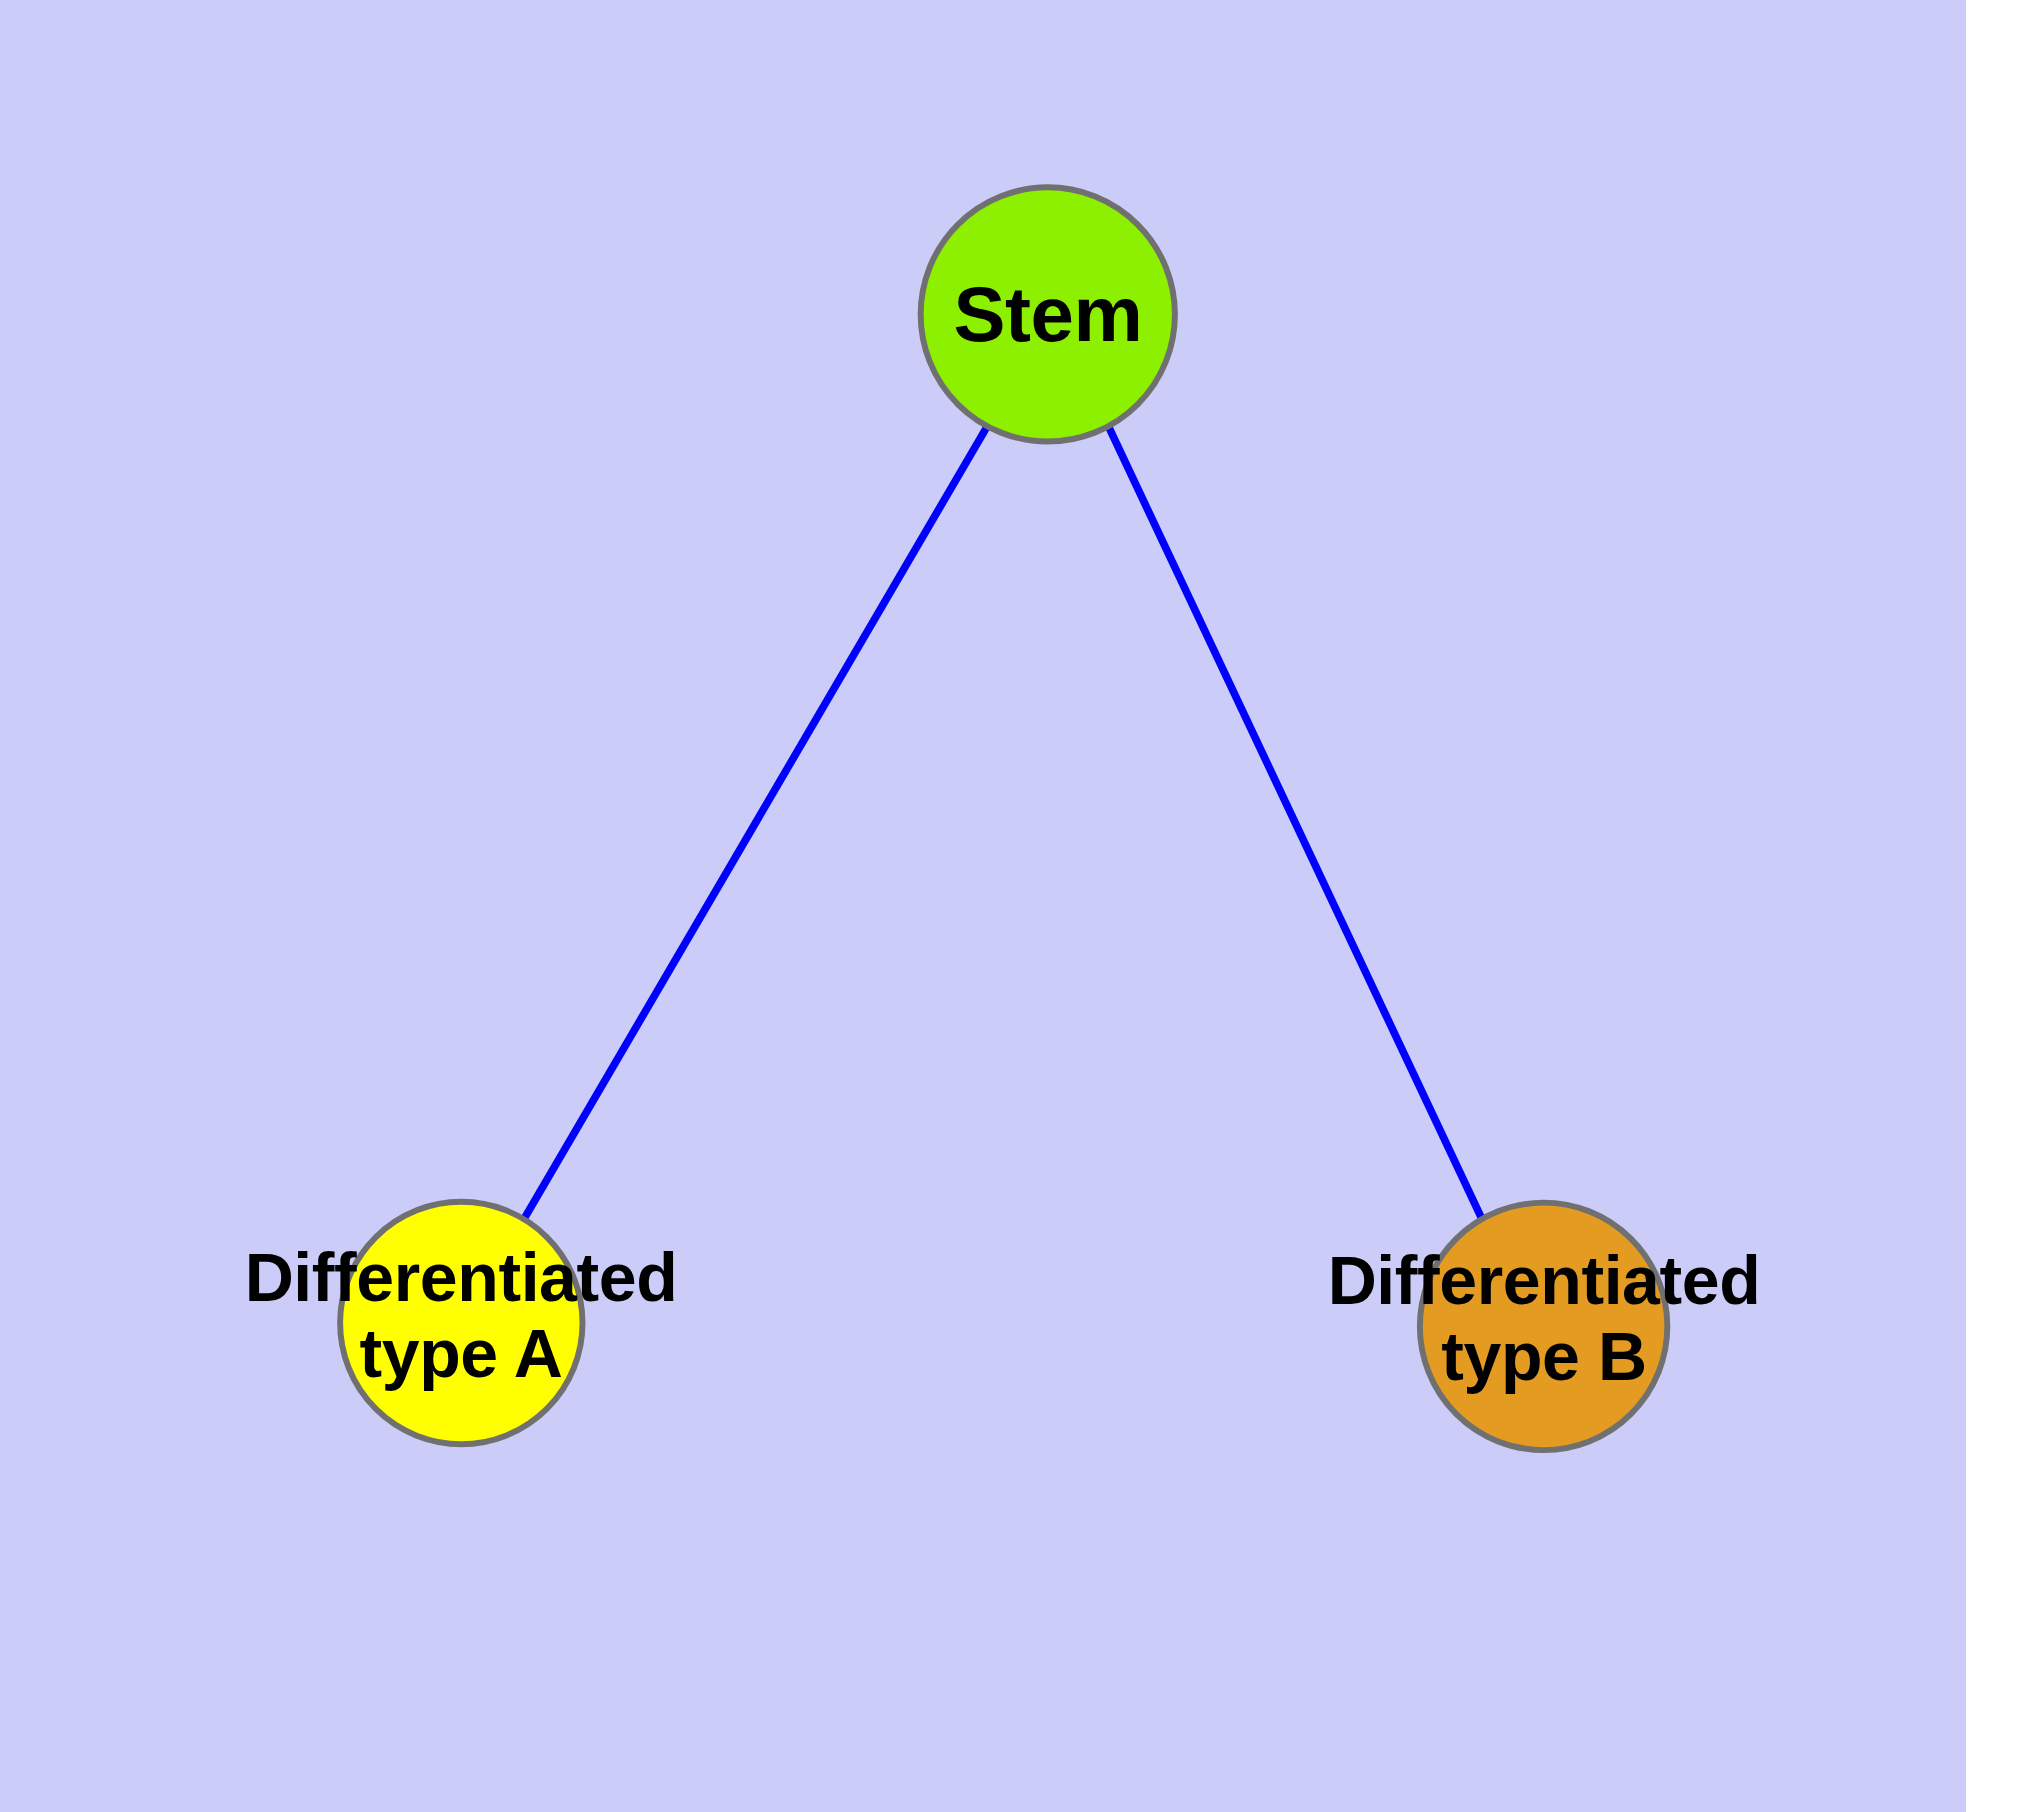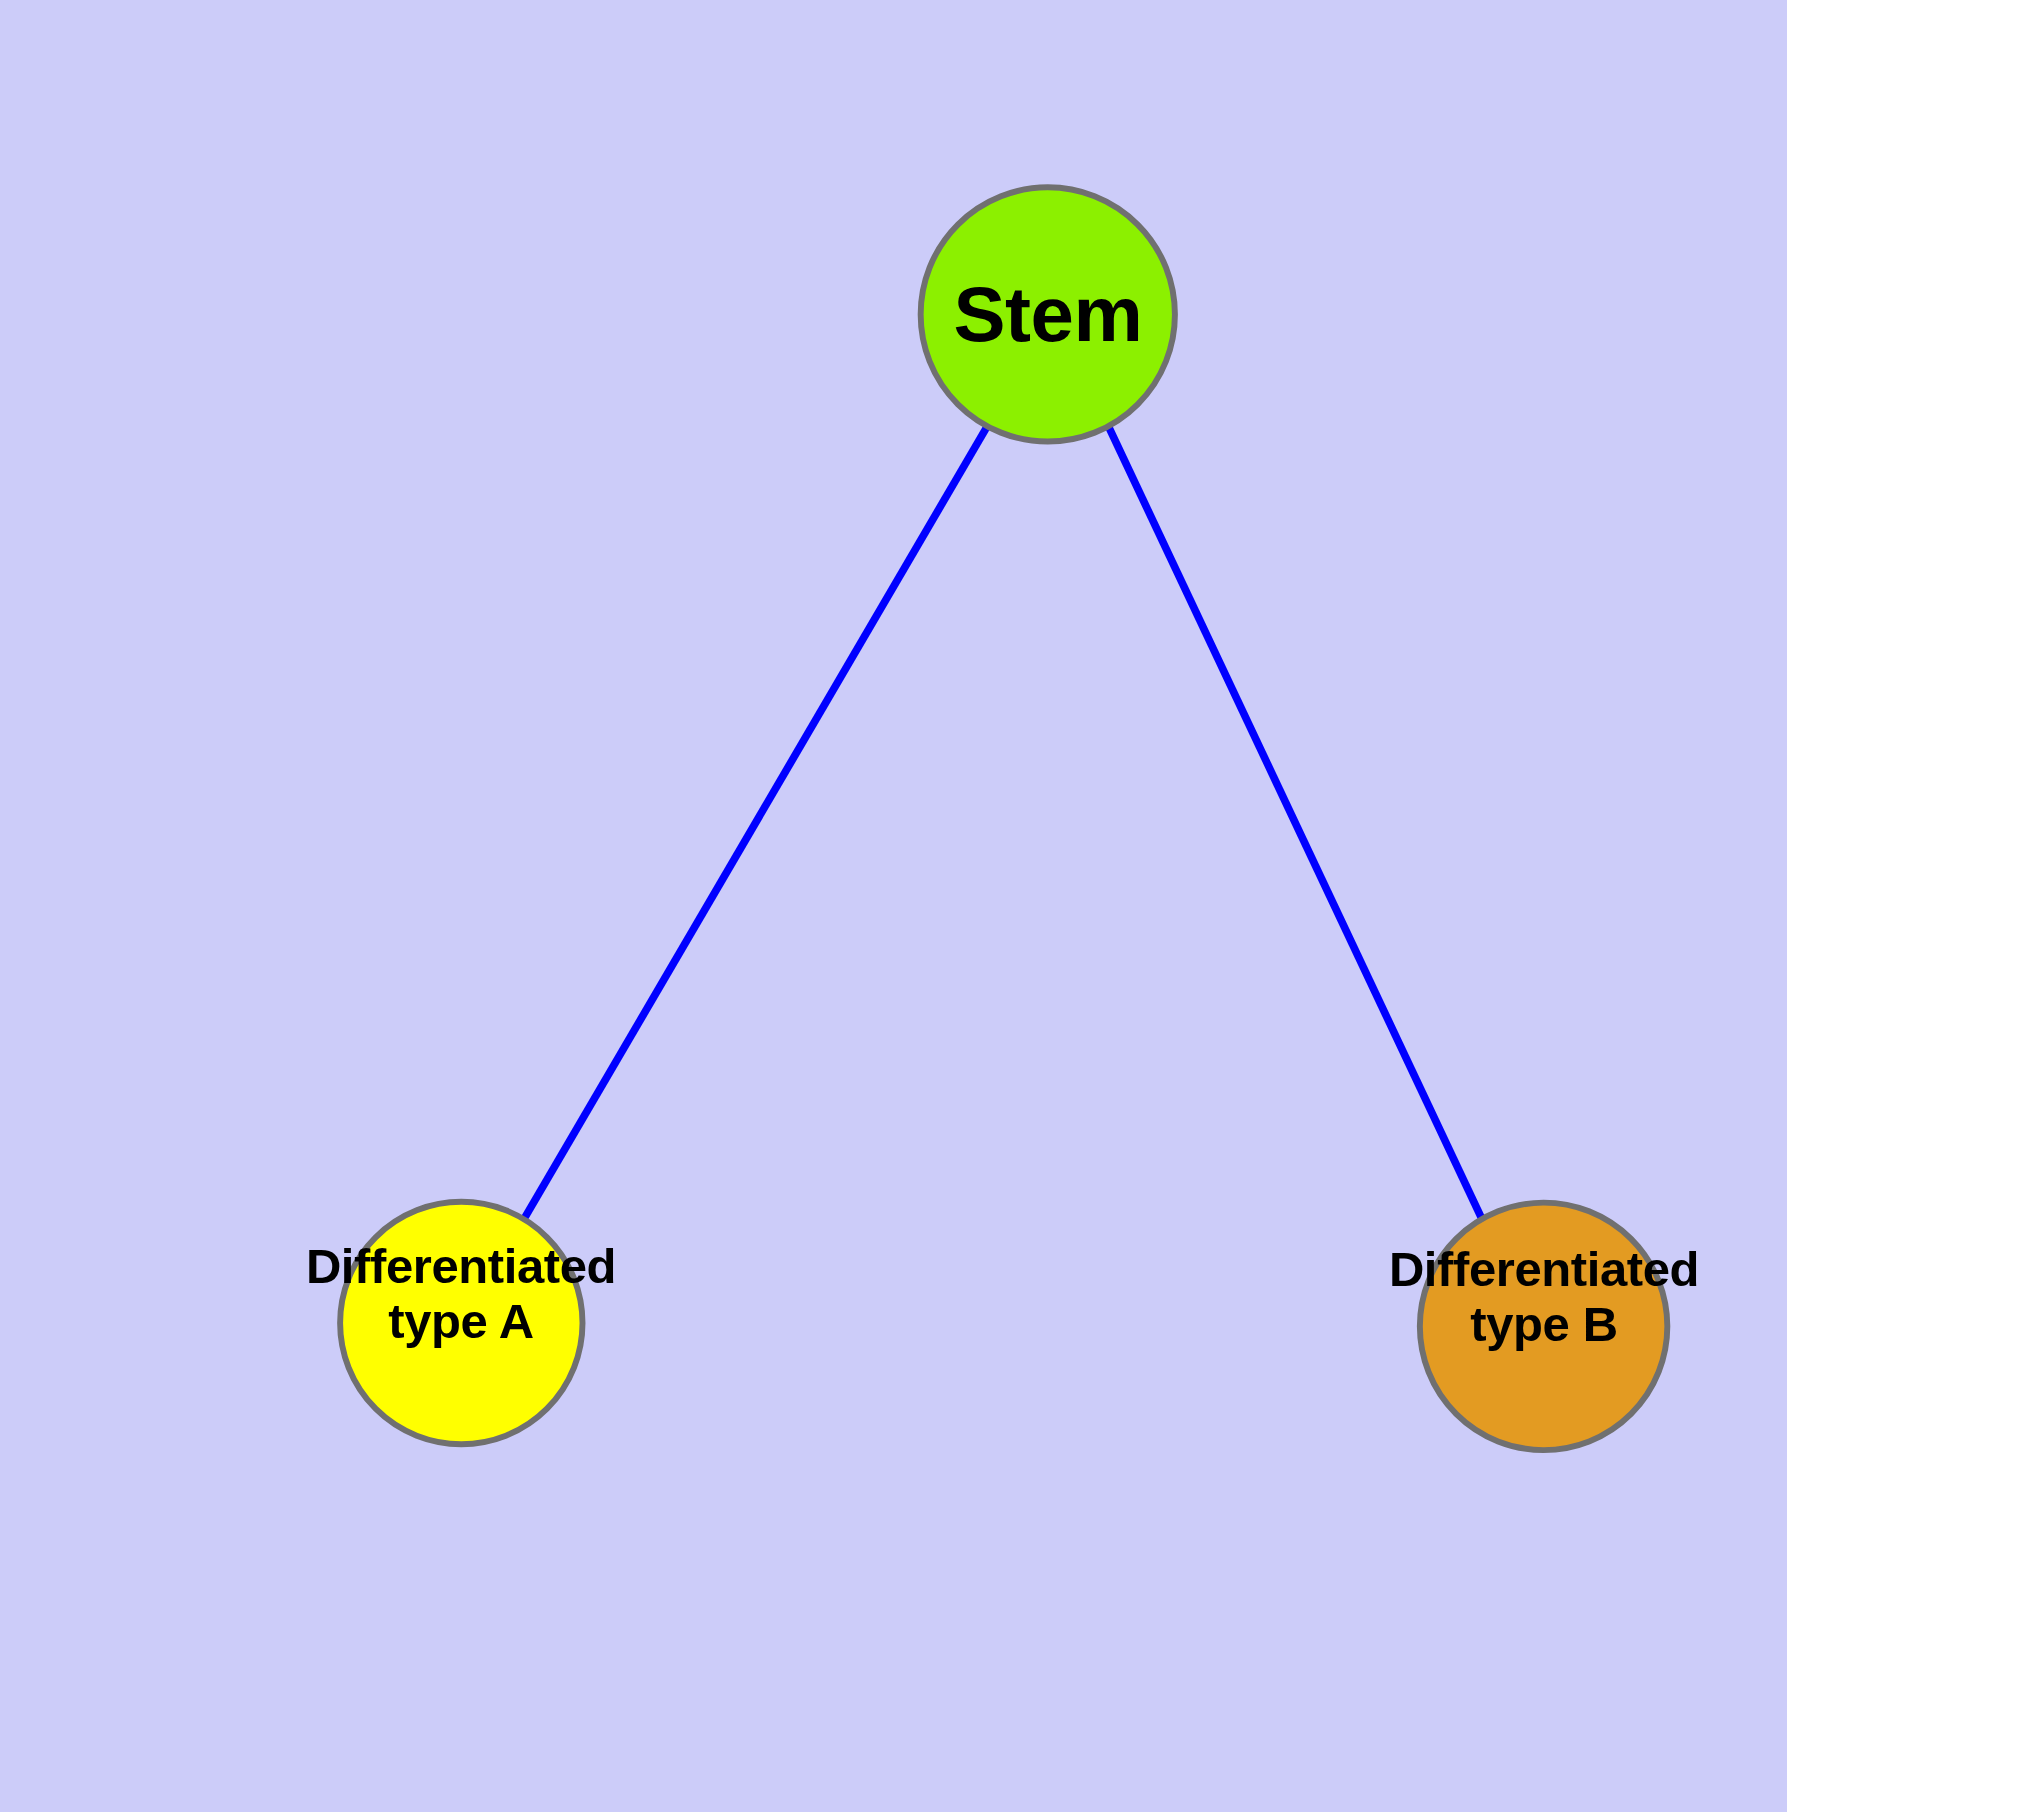--- a/index.html
+++ b/index.html
@@ -34,27 +34,27 @@
     font-weight: bold;
     line-height: 1.12;
     white-space: pre;
     pointer-events: none;
     letter-spacing: -0.4px;
   }
   .label-stem {
     font-size: 78px;
   }
   .label-diff {
-    font-size: 49px;
+    font-size: 68px;
   }
 </style>
 </head>
 <body>
 
-<div id="canvas" style="width: 1787px; height: 1812px; text-decoration: underline;">
+<div id="canvas" style="width: 1966px; height: 1812px; text-decoration: underline;">
 
   <div id="bg-rect" style="width: 2021px; height: 1812px; background: rgb(204, 204, 249);"></div>
 
   <svg id="graph-svg" viewBox="0 0 2384 2138" style="width: 2021px; height: 1812px;">
     <g>
       <line id="edge0" x1="1164" y1="504" x2="617" y2="1440" stroke="#0000ff" stroke-width="9" stroke-linecap="butt"></line>
       <line id="edge1" x1="1308" y1="504" x2="1750" y2="1442" stroke="#0000ff" stroke-width="9" stroke-linecap="butt"></line>
     </g>
     <g>
       <circle id="node0" cx="1236" cy="371" r="150" fill="#8cf000" stroke="#707070" stroke-width="7"></circle>

